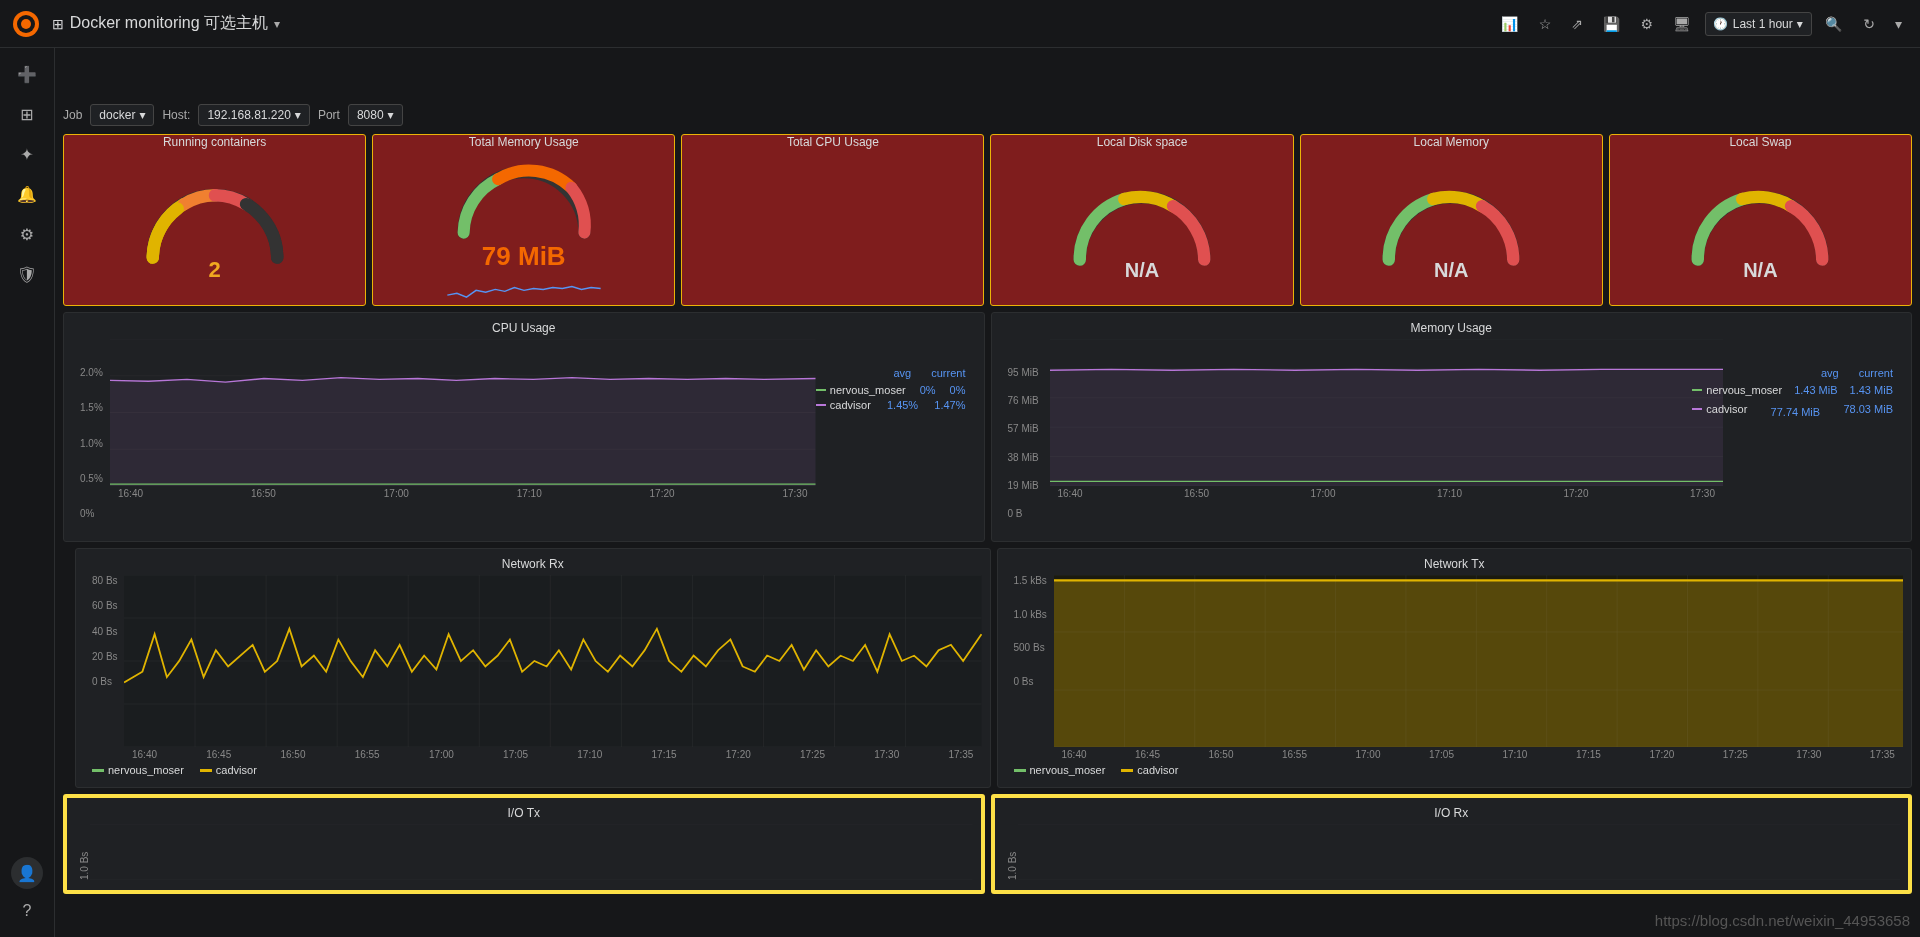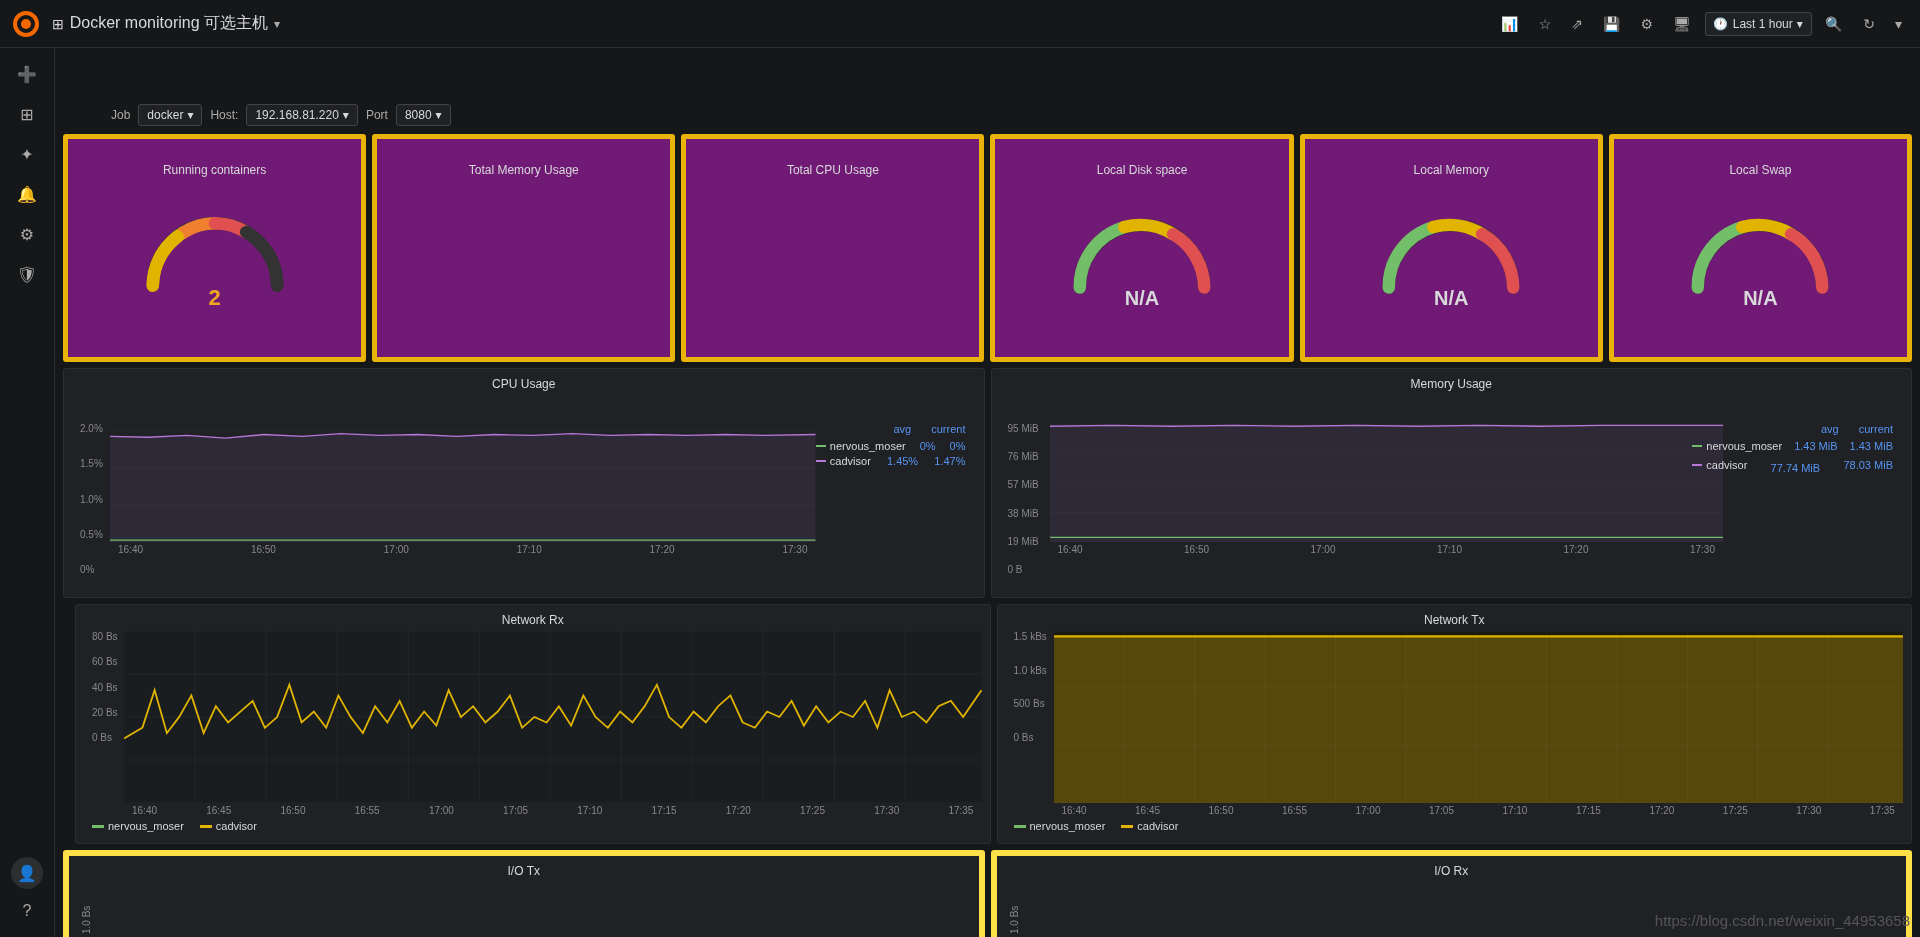--- a/index.html
+++ b/index.html
@@ -107,21 +107,20 @@
       height: calc(937px - 48px);
       overflow-y: auto;
     }
 
     
     .var-row {
       display: flex;
       align-items: center;
       gap: 8px;
       margin-bottom: 8px;
-      margin-left: 48px;
     }
     .var-label {
       color: #aaa;
       font-size: 12px;
     }
     .var-select {
       background: #1f2124;
       border: 1px solid #444;
       border-radius: 3px;
       color: #d8d9da;
@@ -134,24 +133,24 @@
     }
 
     
     .gauge-row {
       display: grid;
       grid-template-columns: repeat(6, 1fr);
       gap: 6px;
       margin-bottom: 6px;
     }
     .panel {
-      background: #701a75;
-      border: 5px solid #eab308;
+      background: #7f1d1d;
+      border: 1px solid #eab308;
       border-radius: 3px;
-      padding: 24px;
+      padding: 0;
       position: relative;
     }
     .panel-title {
       text-align: center;
       font-size: 12px;
       color: #d8d9da;
       margin-bottom: 6px;
     }
 
     
@@ -263,21 +262,21 @@
 
     
     .bottom-row {
       display: grid;
       grid-template-columns: 1fr 1fr;
       gap: 6px;
       margin-bottom: 6px;
     }
     .bottom-panel {
       background: #1f2124;
-      border: 6px solid #fde047;
+      border: 4px solid #fde047;
       border-radius: 3px;
       padding: 8px;
       height: 100px;
       position: relative;
     }
 
     .watermark {
       position: fixed;
       bottom: 8px;
       right: 10px;
@@ -392,20 +391,36 @@
           <path d="M125,30 A70,70 0 0,1 160,90" fill="none" stroke="#333" stroke-width="14" stroke-linecap="round"></path>
 
           <path d="M20,90 A70,70 0 0,1 48,35" fill="none" stroke="#e0b400" stroke-width="14" stroke-linecap="round"></path>
         </svg>
         <div class="gauge-value">2</div>
       </div>
     </div>
 
     <div class="panel">
       <div class="panel-title">Total Memory Usage</div>
+      <div class="gauge-container">
+        <svg viewBox="0 0 180 100" class="gauge-svg">
+          <path d="M20,90 A70,70 0 0,1 160,90" fill="none" stroke="#333" stroke-width="14" stroke-linecap="round"></path>
+
+          <path d="M20,90 A70,70 0 0,1 60,28" fill="none" stroke="#73bf69" stroke-width="14" stroke-linecap="round"></path>
+
+          <path d="M60,28 A70,70 0 0,1 145,38" fill="none" stroke="#f46800" stroke-width="14" stroke-linecap="round"></path>
+
+          <path d="M145,38 A70,70 0 0,1 160,90" fill="none" stroke="#e05050" stroke-width="14" stroke-linecap="round"></path>
+        </svg>
+        <div class="mem-gauge-value">79 MiB</div>
+
+        <svg viewBox="0 0 160 30" style="width:160px;height:30px;margin-top:4px;">
+          <polyline points="0,20 10,18 20,22 30,15 40,17 50,14 60,16 70,12 80,15 90,13 100,14 110,12 120,13 130,11 140,14 150,12 160,13" fill="none" stroke="#5794f2" stroke-width="1.5"></polyline>
+        </svg>
+      </div>
     </div>
 
     <div class="panel">
       <div class="panel-title">Total CPU Usage</div>
     </div>
 
     <div class="panel">
       <div class="panel-title">Local Disk space</div>
       <div class="gauge-container">
         <svg viewBox="0 0 180 100" class="gauge-svg">

